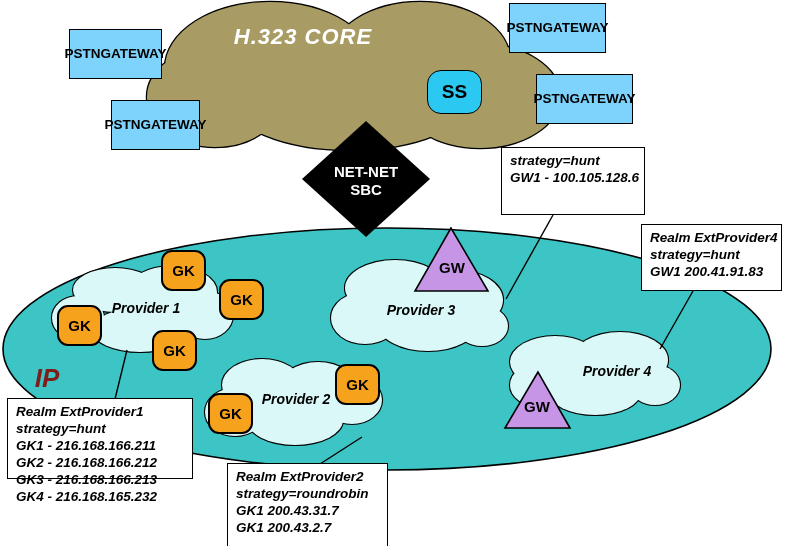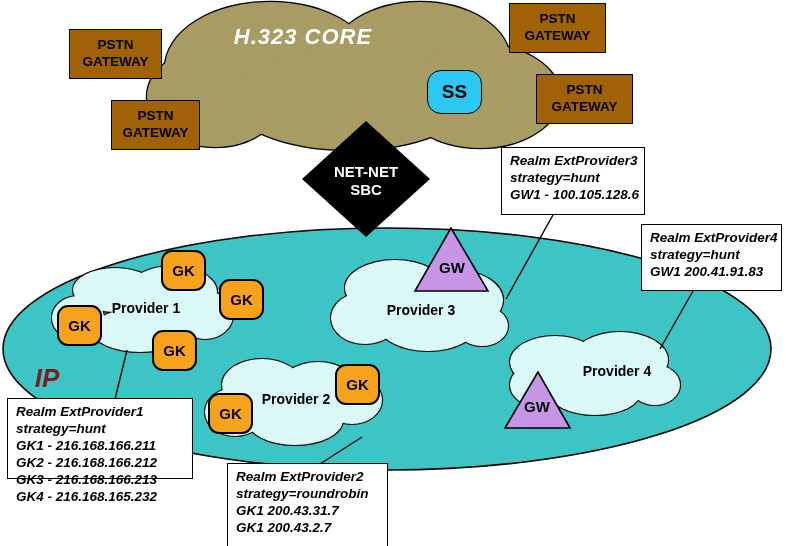--- a/index.html
+++ b/index.html
@@ -3,22 +3,22 @@
 <meta charset="utf-8">
 <style>
   html,body{margin:0;padding:0;background:#ffffff;}
   #canvas{
     position:relative;width:786px;height:546px;background:#ffffff;overflow:hidden;
     font-family:"Liberation Sans",sans-serif;
   }
   #shapes{position:absolute;left:0;top:0;}
   .abs{position:absolute;box-sizing:border-box;}
   .pstn{
-    background:#a16207;border:1.6px solid #000;
-    display:flex;flex-direction:column;align-items:center;justify-content:center;
+    background:#7dd3fc;border:1.6px solid #000;
+    display:flex;align-items:center;justify-content:center;
     font-weight:bold;font-size:13.5px;line-height:1.25;color:#000;text-align:center;
   }
   .ss{
     background:#2BC8F2;border:1.8px solid #000;border-radius:14px;
     display:flex;align-items:center;justify-content:center;
     font-weight:bold;font-size:19px;color:#000;
   }
   .gk{
     position:absolute;box-sizing:border-box;width:45px;height:41px;
     background:#F6A21D;border:2px solid #000;border-radius:11px;
@@ -29,21 +29,21 @@
     position:absolute;box-sizing:border-box;background:#ffffff;border:1.6px solid #000;
     padding:4px 8px;font-style:italic;font-weight:bold;font-size:13.5px;line-height:17px;
     color:#000;white-space:nowrap;
   }
   .center-label{
     position:absolute;transform:translate(-50%,-50%);
     font-weight:bold;white-space:nowrap;color:#000;text-align:center;
   }
   .cloud-title{font-style:italic;font-size:22px;color:#ffffff;letter-spacing:1px;}
   .ip-title{font-style:italic;font-size:26px;color:#7f1d1d;}
-  .plabel{font-size:14px;}
+  .plabel{font-style:italic;font-size:14px;}
   .gw-label{font-size:15px;}
   .sbc-label{color:#ffffff;font-size:15px;line-height:18px;}
 </style>
 </head>
 <body>
 
 <div id="canvas">
 
   <svg id="shapes" width="786" height="546" viewBox="0 0 786 546">
 
@@ -197,21 +197,20 @@
   </div>
 
   <div class="realm" style="left:227px;top:463px;width:161px;height:100px;">
     <div>Realm ExtProvider2</div>
     <div>strategy=roundrobin</div>
     <div>GK1 200.43.31.7</div>
     <div>GK1 200.43.2.7</div>
   </div>
 
   <div class="realm" style="left:501px;top:147px;width:144px;height:68px;">
-    <div>Realm ExtProvider3</div>
     <div>strategy=hunt</div>
     <div>GW1 - 100.105.128.6</div>
   </div>
 
   <div class="realm" style="left:641px;top:224px;width:141px;height:67px;">
     <div>Realm ExtProvider4</div>
     <div>strategy=hunt</div>
     <div>GW1 200.41.91.83</div>
   </div>
 

